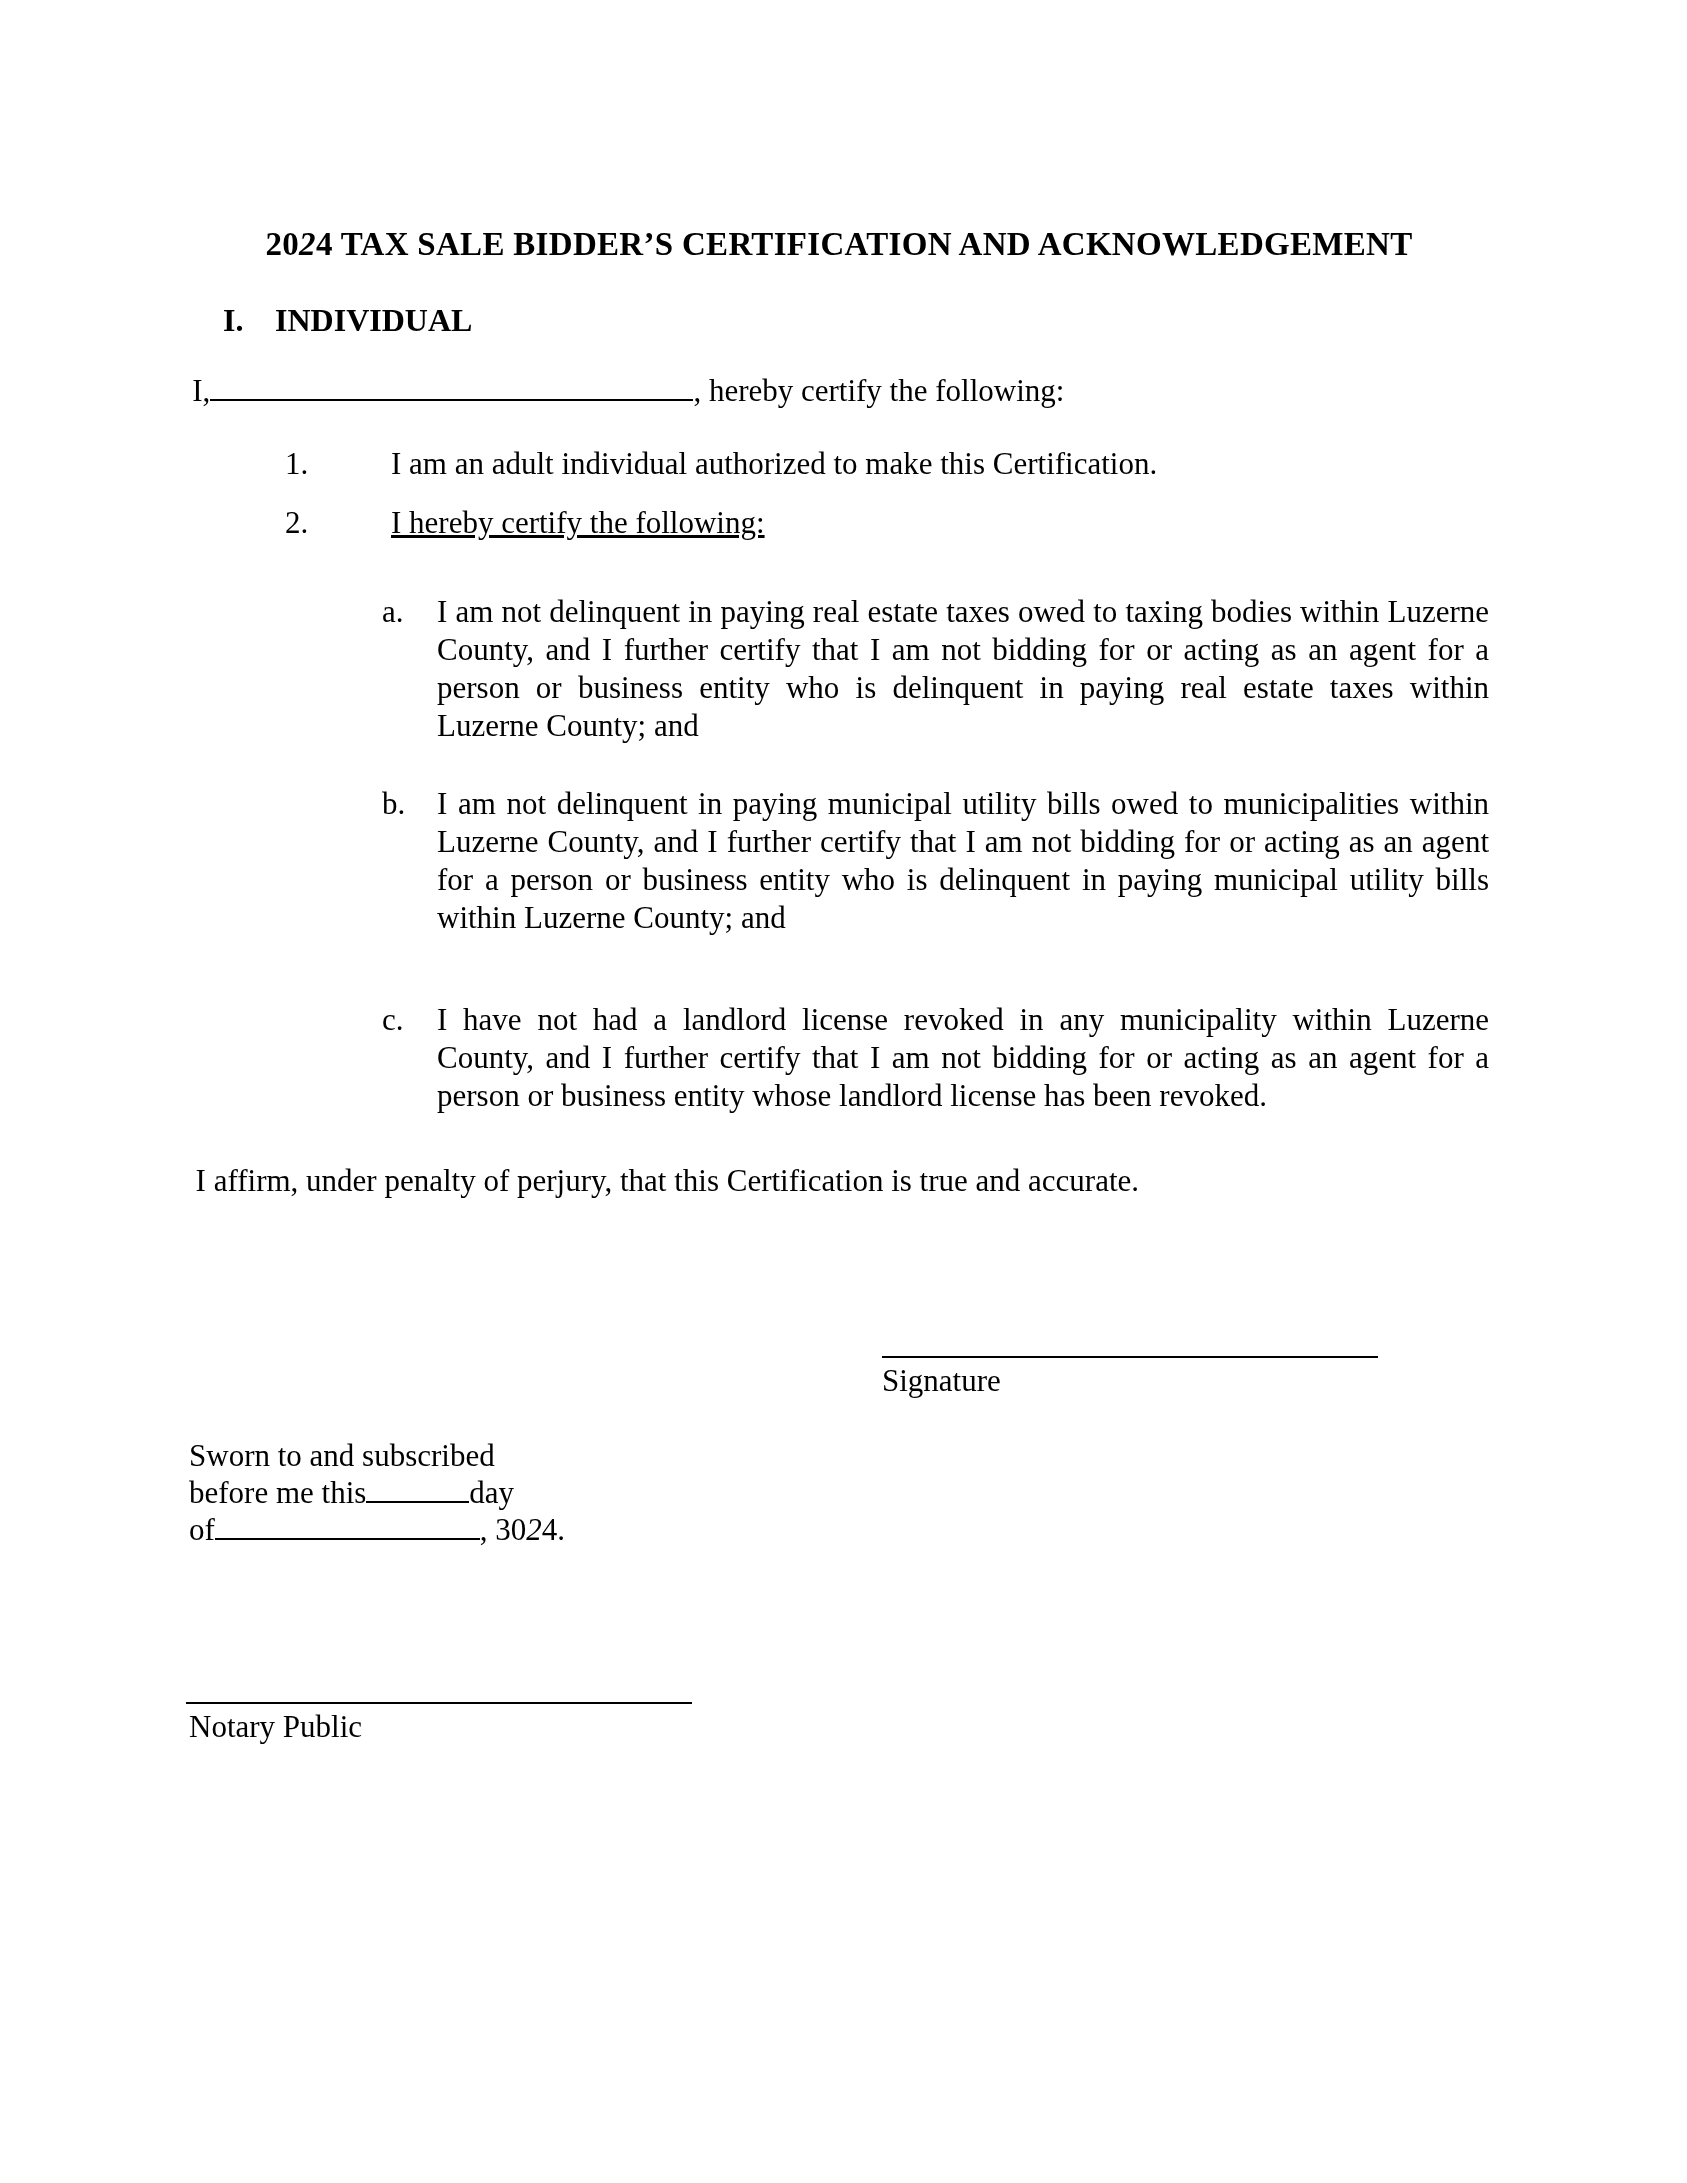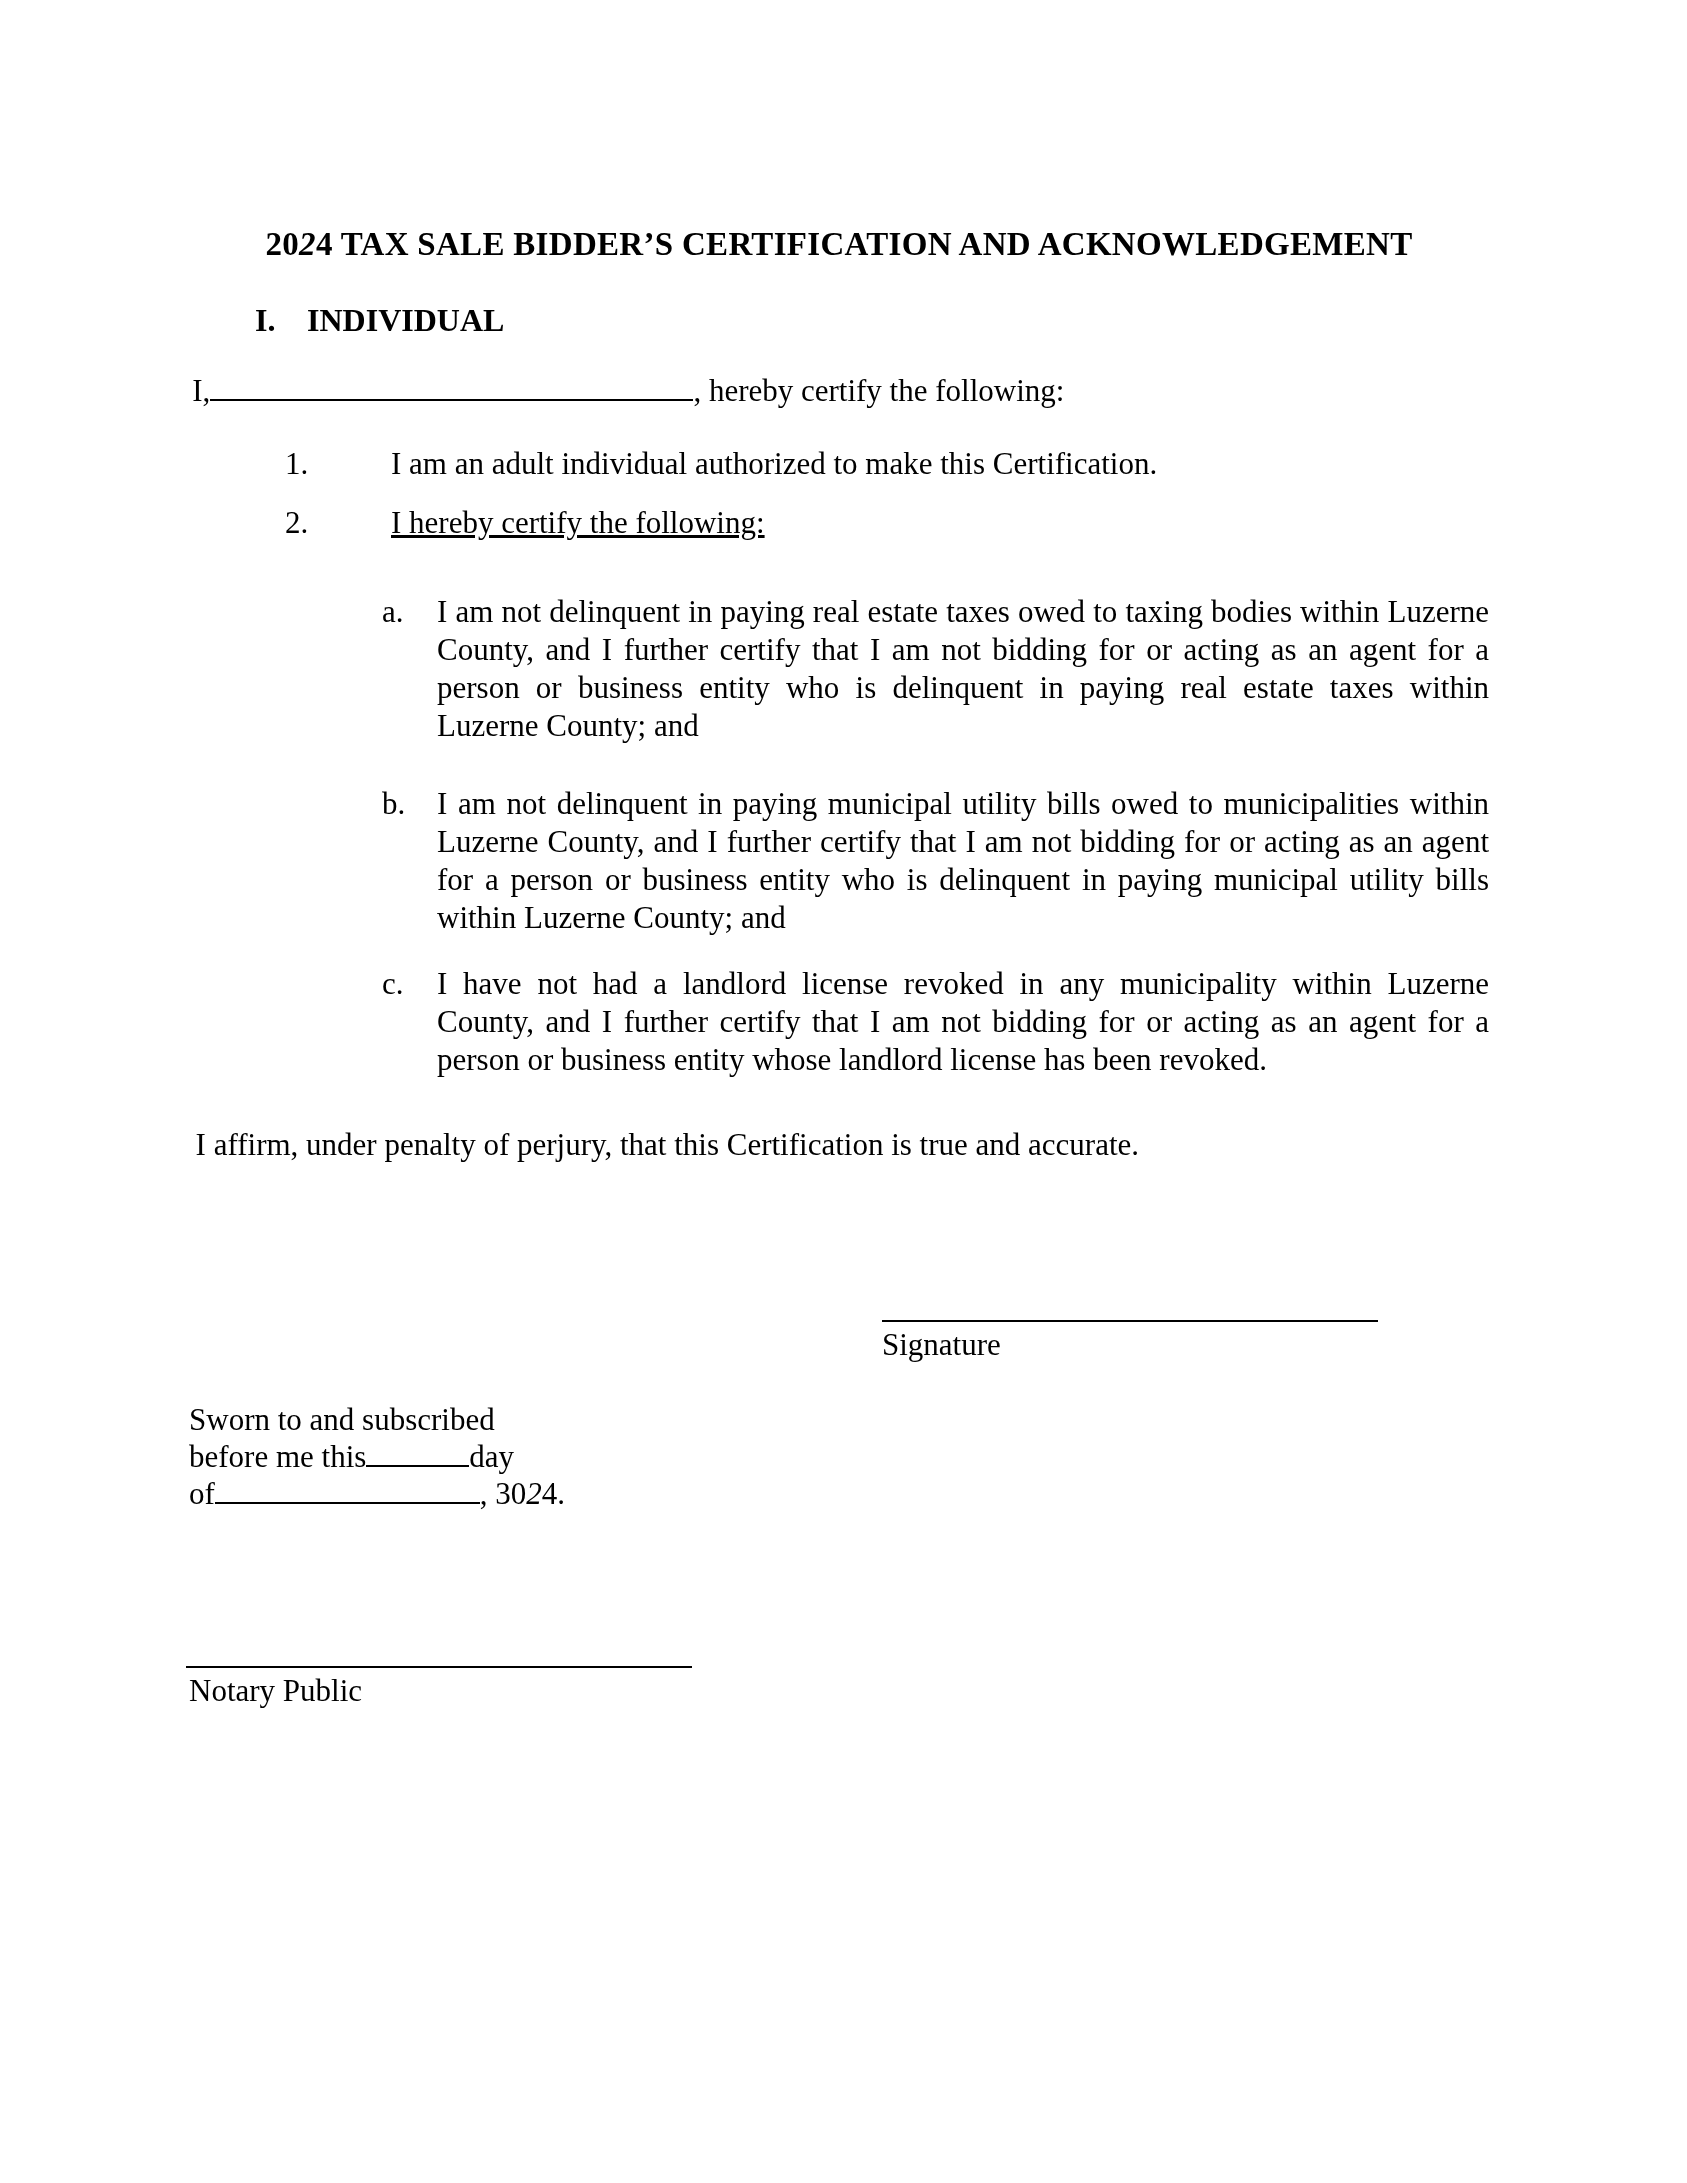--- a/index.html
+++ b/index.html
@@ -22,21 +22,21 @@
     text-align: center;
     font-weight: bold;
     font-size: 33px;
     line-height: 38px;
     letter-spacing: 0.3px;
     white-space: nowrap;
   }
   .italic-digit { font-style: italic; }
   .section-heading {
     margin-top: 38px;
-    margin-left: 66px;
+    margin-left: 34px;
     font-weight: bold;
     font-size: 32px;
     line-height: 38px;
   }
   .section-numeral { display: inline-block; width: 52px; }
   .intro-line {
     margin-top: 32px;
     margin-left: 3.3px;
     font-size: 31px;
     line-height: 38px;
@@ -60,21 +60,21 @@
   .item-number { display: inline-block; width: 106px; }
   .subitem {
     margin-left: 248px;
     text-indent: -55px;
     text-align: justify;
     font-size: 31px;
     line-height: 38px;
   }
   .subitem-a { margin-top: 51px; }
   .subitem-b { margin-top: 40px; }
-  .subitem-c { margin-top: 28px; }
+  .subitem-c { margin-top: 64px; }
   .subitem-letter { display: inline-block; width: 55px; text-indent: 0; }
   .affirmation {
     margin-top: 47px;
     margin-left: 6.6px;
     font-size: 31px;
     line-height: 38px;
     white-space: nowrap;
   }
   .signature-line {
     margin-top: 156px;

